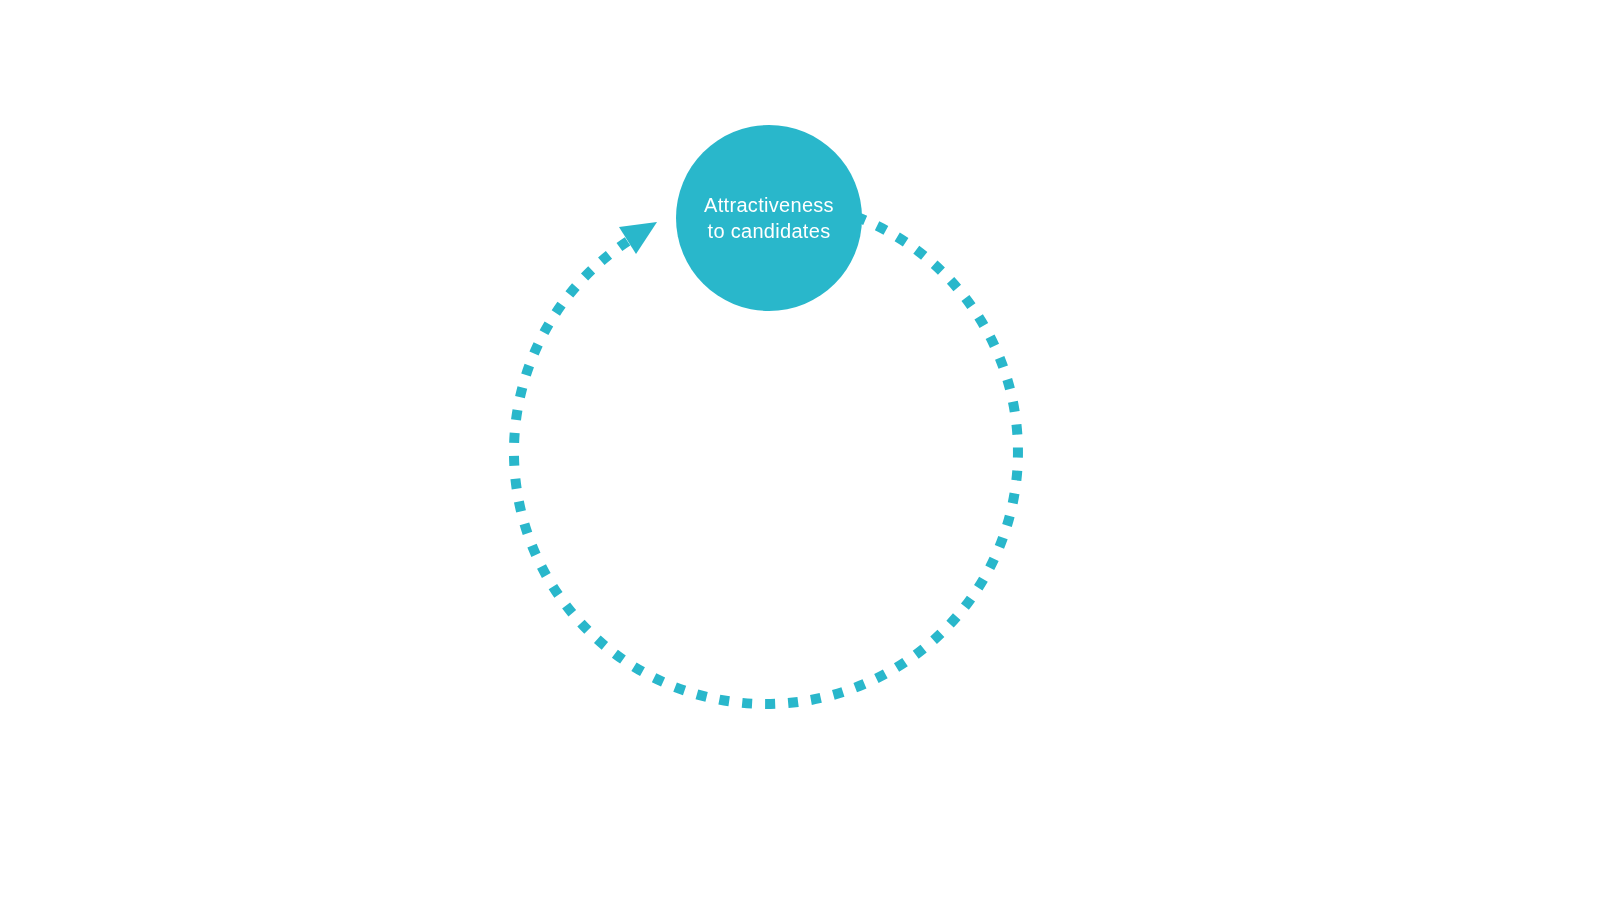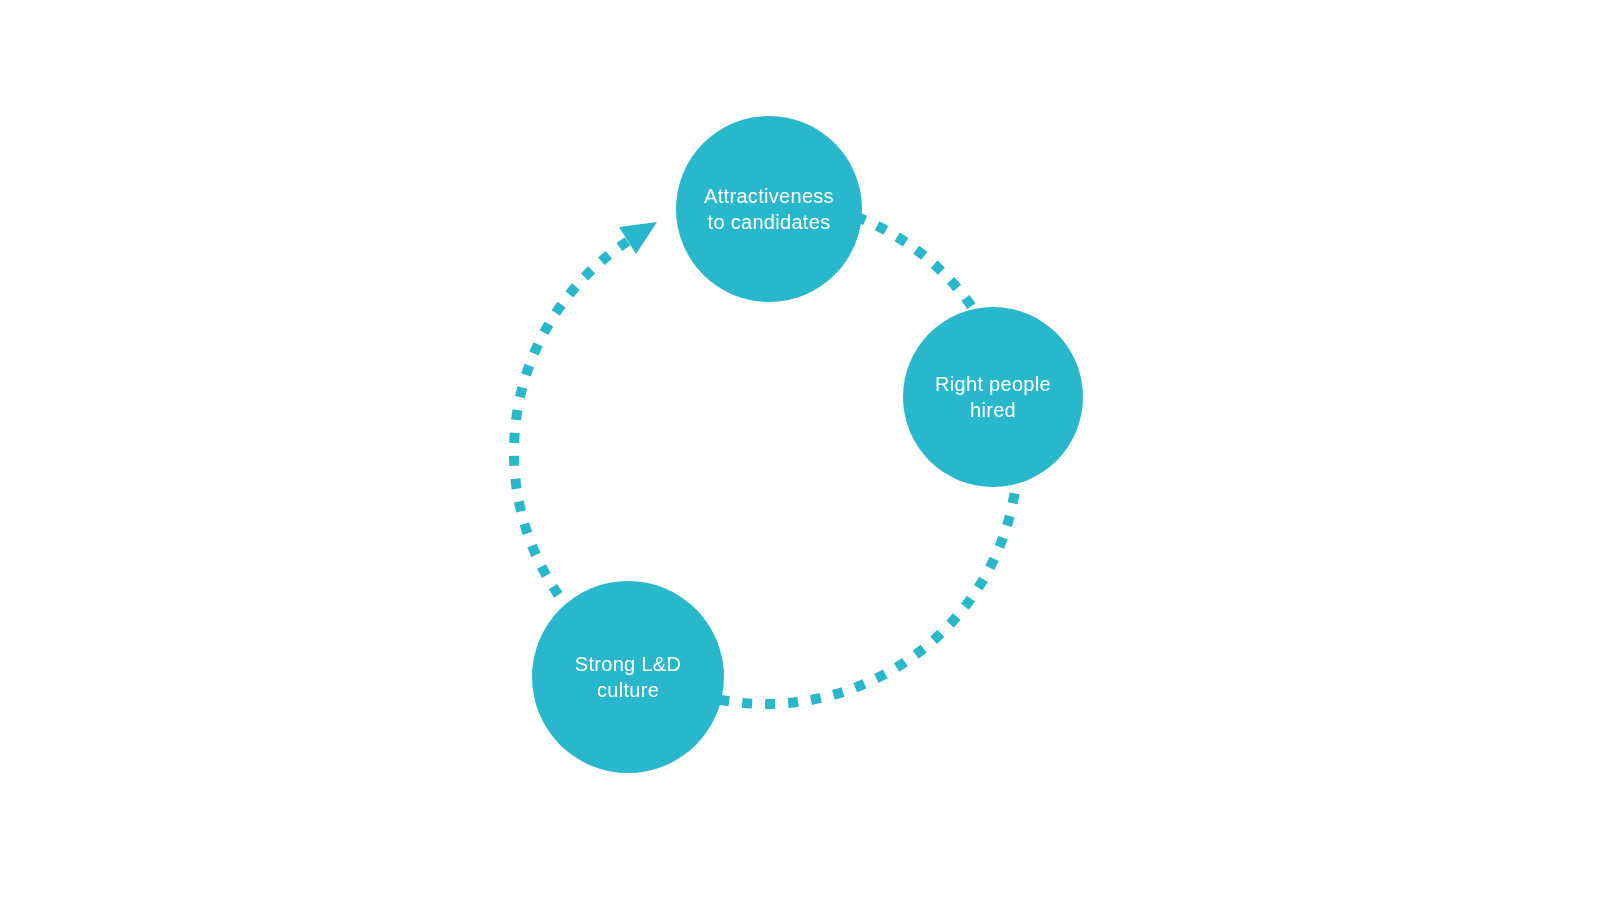--- a/index.html
+++ b/index.html
@@ -34,21 +34,21 @@
     text-align: center;
   }
   .node .label {
     white-space: pre-line;
     font-size: 20px;
     line-height: 1.32;
     letter-spacing: 0.3px;
     font-weight: 400;
   }
   
-  .node-1 { left: 676px; top: 116px; width: 186px; height: 186px; } 
+  .node-1 { left: 676px; top: 125px; width: 186px; height: 186px; } 
   .node-2 { left: 903px; top: 307px; width: 180px; height: 180px; } 
   .node-3 { left: 808px; top: 584px; width: 186px; height: 186px; } 
   .node-4 { left: 532px; top: 581px; width: 192px; height: 192px; } 
   .node-5 { left: 444px; top: 304px; width: 186px; height: 186px; } 
 </style>
 </head>
 <body>
 
 <div class="canvas">
 
@@ -56,25 +56,17 @@
 
     <path d="M 766 200 A 252 252 0 1 1 628.8 240.6" fill="none" stroke="currentColor" stroke-width="10" stroke-dasharray="10 13" stroke-linecap="butt"></path>
     <polygon points="657,222 636,254 619,227" fill="currentColor"></polygon>
   </svg>
 
   <div class="node node-1">
     <span class="label">Attractiveness
 to candidates</span>
   </div>
 
-  <div class="node node-2">
-    <span class="label">Right people
-hired</span>
-  </div>
 
 
-  <div class="node node-4">
-    <span class="label">Strong L&amp;D
-culture</span>
-  </div>
 
 
 </div>
 
 </body></html>

